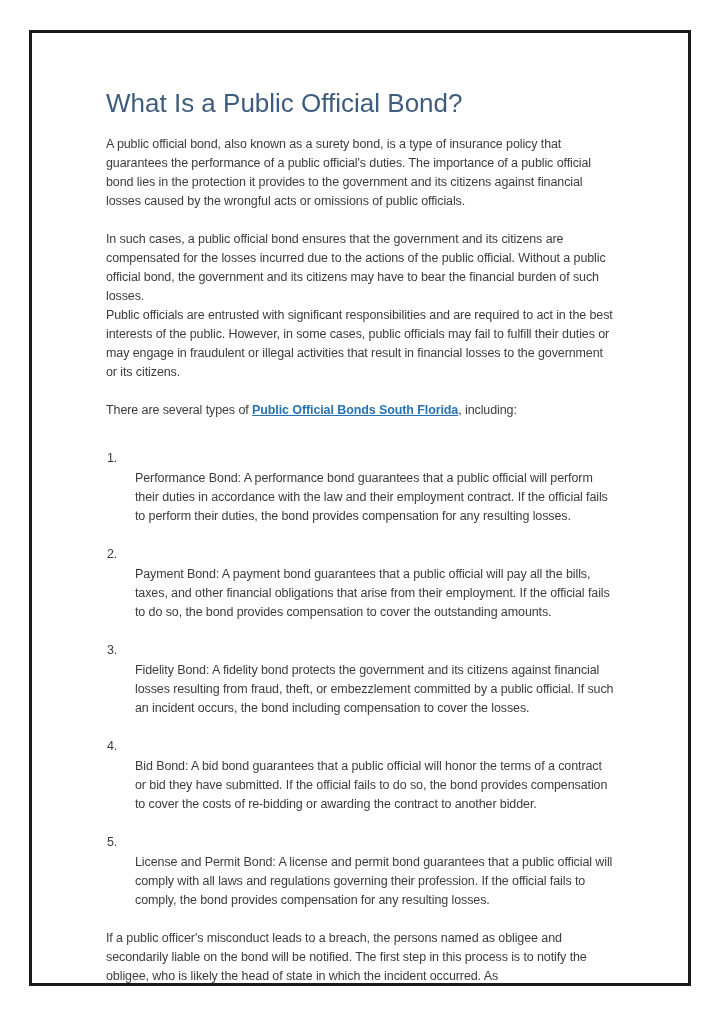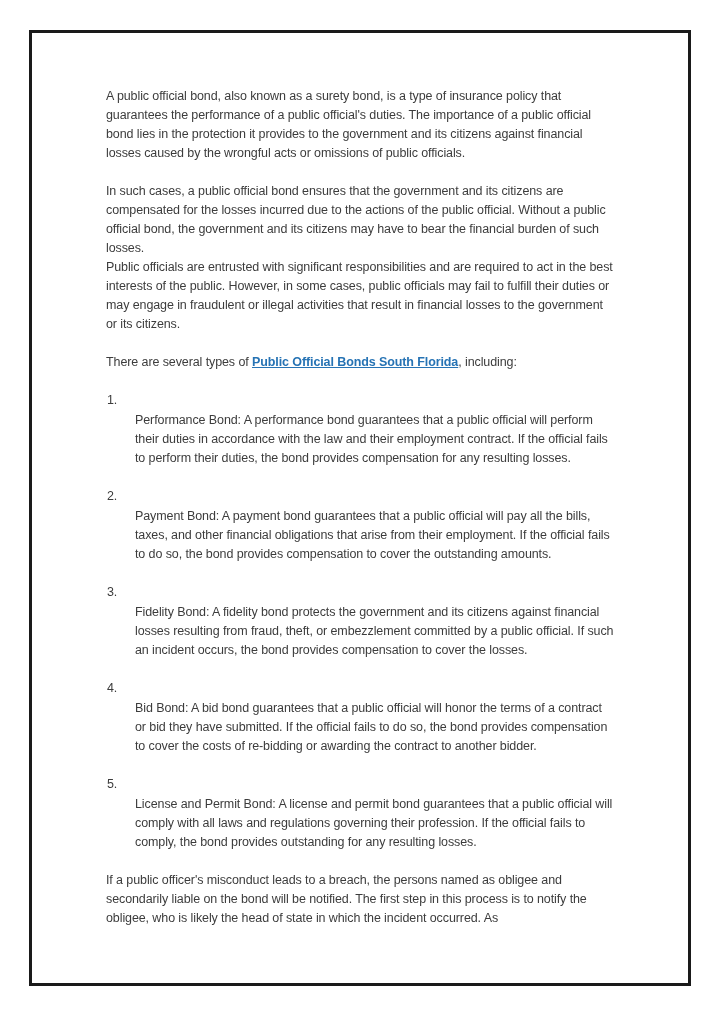--- a/index.html
+++ b/index.html
@@ -31,21 +31,21 @@
   .doc-title {
     font-size: 26px;
     letter-spacing: 0;
     line-height: 32px;
     font-weight: 400;
     color: #3e5c7e;
     margin-bottom: 16px;
   }
   .para { margin-bottom: 19px; }
   .para .subline { margin: 0; }
-  .link-line { margin-bottom: 19px; }
+  .link-line { margin-bottom: 29px; }
   .doc-link {
     color: #2673b4;
     font-weight: 700;
     text-decoration: underline;
     cursor: pointer;
   }
   ol.bond-list {
     list-style: none;
     margin: 0 0 19px 0;
   }
@@ -61,20 +61,21 @@
   .li-text { flex: 1; margin-top: 20px; }
   .closing { margin-bottom: 4px; }
 </style>
 </head>
 <body>
 
 <div class="canvas">
   <div class="page">
     <div class="content">
 
+      <h1 class="doc-title">What Is a Public Official Bond?</h1>
 
       <p class="para">A public official bond, also known as a surety bond, is a type of insurance policy that guarantees the performance of a public official's duties. The importance of a public official bond lies in the protection it provides to the government and its citizens against financial losses caused by the wrongful acts or omissions of public officials.</p>
 
       <div class="para">
         <div class="subline">In such cases, a public official bond ensures that the government and its citizens are compensated for the losses incurred due to the actions of the public official. Without a public official bond, the government and its citizens may have to bear the financial burden of such losses.</div>
         <div class="subline">Public officials are entrusted with significant responsibilities and are required to act in the best interests of the public. However, in some cases, public officials may fail to fulfill their duties or may engage in fraudulent or illegal activities that result in financial losses to the government or its citizens.</div>
       </div>
 
       <p class="link-line"><span>There are several types of </span><a class="doc-link">Public Official Bonds South Florida</a><span>, including:</span></p>
 
@@ -82,29 +83,29 @@
         <li>
           <span class="li-num">1.</span>
           <span class="li-text">Performance Bond: A performance bond guarantees that a public official will perform their duties in accordance with the law and their employment contract. If the official fails to perform their duties, the bond provides compensation for any resulting losses.</span>
         </li>
         <li>
           <span class="li-num">2.</span>
           <span class="li-text">Payment Bond: A payment bond guarantees that a public official will pay all the bills, taxes, and other financial obligations that arise from their employment. If the official fails to do so, the bond provides compensation to cover the outstanding amounts.</span>
         </li>
         <li>
           <span class="li-num">3.</span>
-          <span class="li-text">Fidelity Bond: A fidelity bond protects the government and its citizens against financial losses resulting from fraud, theft, or embezzlement committed by a public official. If such an incident occurs, the bond provides compensation to cover the losses.</span>
+          <span class="li-text">Fidelity Bond: A fidelity bond protects the government and its citizens against financial losses resulting from fraud, theft, or embezzlement committed by a public official. If such an incident occurs, the bond including compensation to cover the losses.</span>
         </li>
         <li>
           <span class="li-num">4.</span>
           <span class="li-text">Bid Bond: A bid bond guarantees that a public official will honor the terms of a contract or bid they have submitted. If the official fails to do so, the bond provides compensation to cover the costs of re-bidding or awarding the contract to another bidder.</span>
         </li>
         <li>
           <span class="li-num">5.</span>
-          <span class="li-text">License and Permit Bond: A license and permit bond guarantees that a public official will comply with all laws and regulations governing their profession. If the official fails to comply, the bond provides outstanding for any resulting losses.</span>
+          <span class="li-text">License and Permit Bond: A license and permit bond guarantees that a public official will comply with all laws and regulations governing their profession. If the official fails to comply, the bond provides compensation for any resulting losses.</span>
         </li>
       </ol>
 
       <p class="para closing">If a public officer's misconduct leads to a breach, the persons named as obligee and secondarily liable on the bond will be notified. The first step in this process is to notify the obligee, who is likely the head of state in which the incident occurred. As</p>
 
     </div>
   </div>
 </div>
 
 </body></html>

